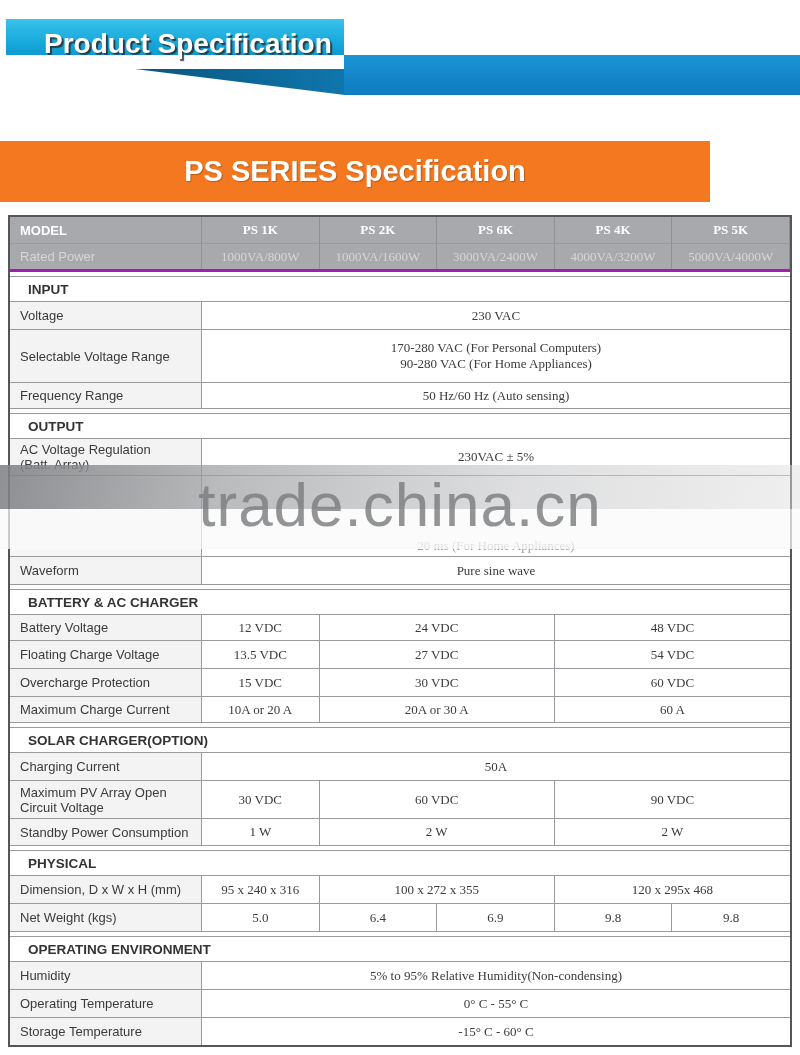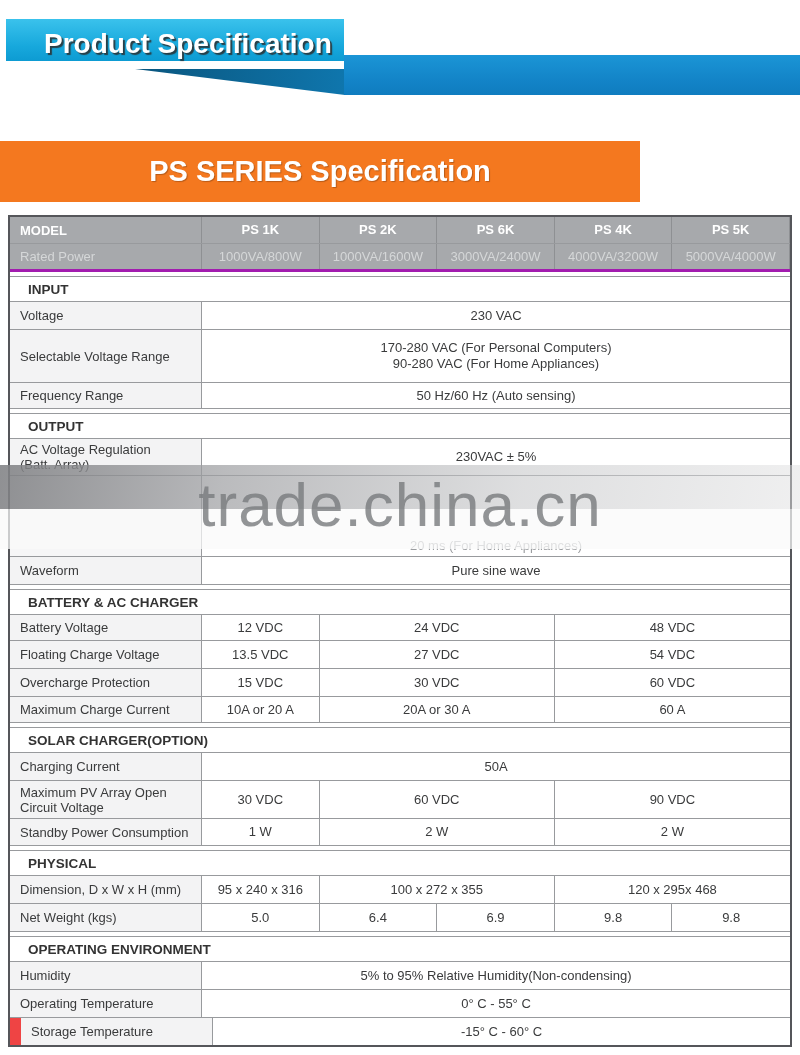--- a/index.html
+++ b/index.html
@@ -11,56 +11,56 @@
   .fold-tri{
     position:absolute;left:135px;top:69px;width:210px;height:26px;
     background:linear-gradient(90deg,#0a567e,#0f76ad);
     clip-path:polygon(0 0,100% 0,100% 100%);
   }
   .blue-band{
     position:absolute;left:344px;top:55px;width:456px;height:40px;
     background:linear-gradient(180deg,#1b95d6 0%,#1282c6 70%,#0f7cbf 100%);
   }
   .cyan-ribbon{
-    position:absolute;left:6px;top:19px;width:338px;height:42px;
+    position:absolute;left:6px;top:19px;width:338px;height:36px;
     background:linear-gradient(180deg,#3ac2ec 0%,#17a8dc 65%,#0d9bd2 100%);
     color:#fff;font-size:28px;font-weight:bold;line-height:50px;
     padding-left:38px;box-sizing:border-box;white-space:nowrap;
     text-shadow:2px 2px 1px rgba(45,45,45,0.85);
   }
   .sumry{
     position:absolute;right:9px;top:59px;color:#fff;font-size:26px;
     font-weight:normal;letter-spacing:0.5px;font-family:"DejaVu Sans",sans-serif;
   }
   .orange-banner{
-    position:absolute;left:0;top:141px;width:640px;height:61px;background:#f4781f;
+    position:absolute;left:0;top:141px;width:710px;height:61px;background:#f4781f;
     color:#fff;font-size:29px;font-weight:bold;text-align:center;line-height:61px;
     text-shadow:1px 1px 1px rgba(0,0,0,0.25);
   }
   
   .spec-table{
     position:absolute;left:8px;top:215px;width:784px;
     border:2px solid #55565a;box-sizing:border-box;background:#ef4444;
     color:#3a3b3c;font-size:13px;
   }
   .row{display:grid;grid-template-columns:192px repeat(5,1fr);border-bottom:1px solid #989a9d;}
-  .row:last-child{border-bottom:none;padding-left:11px;}
+  .row:last-child{border-bottom:none;}
   .gap{height:4px;border-bottom:1px solid #989a9d;background:#fff;}
   .sec{
     display:block;font-weight:bold;font-size:13.5px;color:#333;
     padding:5px 0 4px 18px;border-bottom:1px solid #989a9d;background:#fff;height:15px;
   }
   .lbl{
     background:#f3f3f4;border-right:1px solid #989a9d;
     display:flex;flex-direction:column;justify-content:center;
     padding:3px 4px 3px 10px;line-height:15px;
   }
   .val{
     display:flex;align-items:center;justify-content:center;text-align:left;
-    border-right:1px solid #989a9d;background:#fff;line-height:16px;flex-direction:column;
+    border-right:1px solid #989a9d;background:#fff;line-height:16px;flex-direction:column;font-family:Liberation Serif, serif;
   }
   .val:last-child{border-right:none;}
   .span2{grid-column:span 2;}
   .span5{grid-column:span 5;}
   
   .g-row{background:#a7a9ac;}
   .g-row .lbl{background:#a7a9ac;color:#fff;font-weight:bold;border-right:1px solid #8e9093;}
   .g-row .val{background:#a7a9ac;color:#fff;font-weight:bold;border-right:1px solid #8e9093;}
   .g-row.rated .lbl,.g-row.rated .val{color:#d5d7d8;font-weight:normal;}
   .g-row.rated{border-bottom:3px solid #a21caf;}

